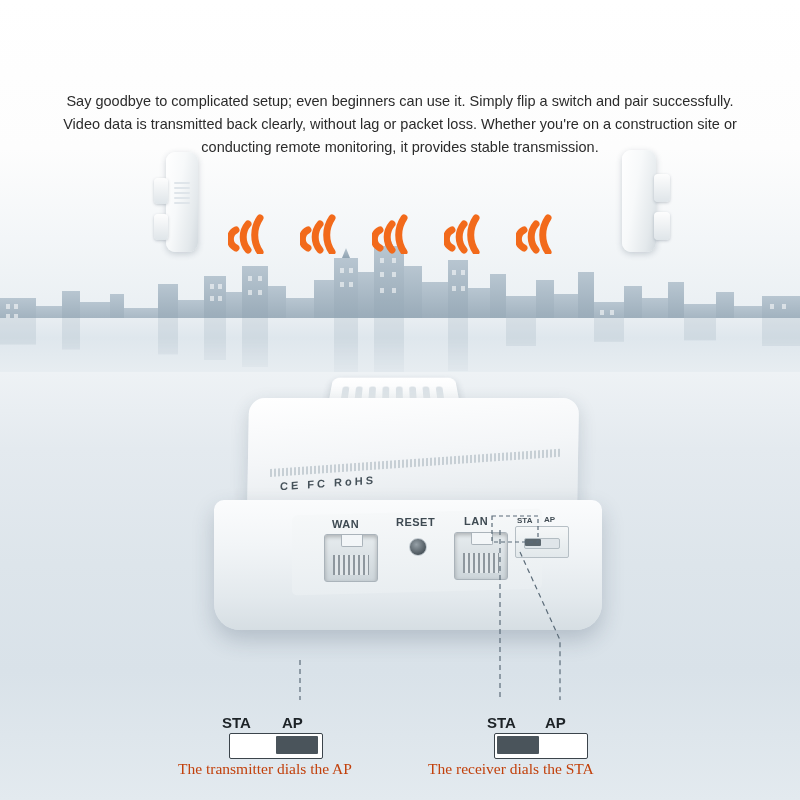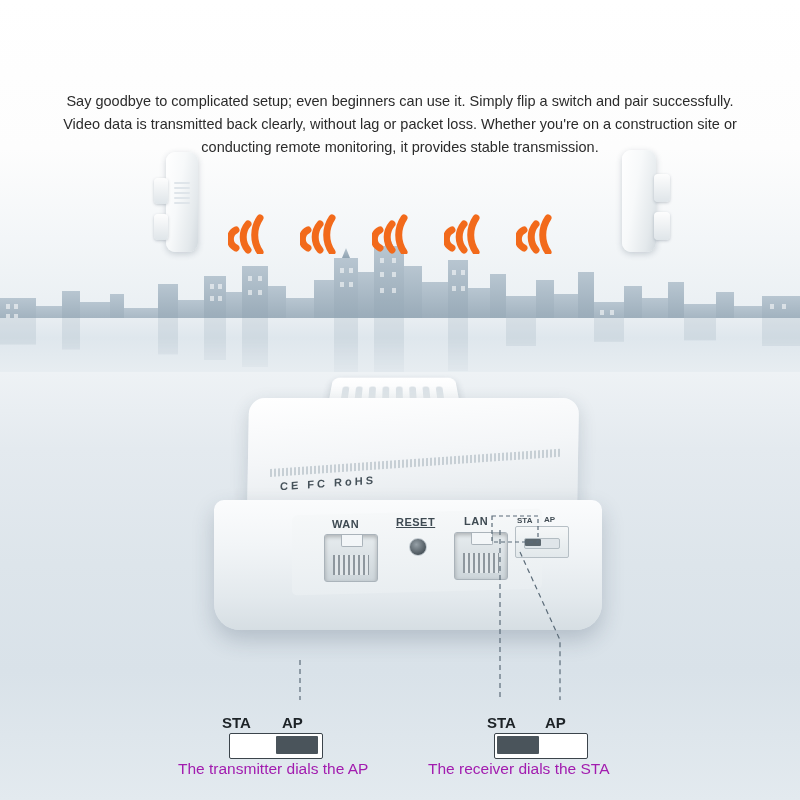--- a/index.html
+++ b/index.html
@@ -162,21 +162,21 @@
 
   
   .swbox{
     position:absolute;width:92px;height:24px;
     border:1.6px solid #3b444b;border-radius:2px;background:#ffffff;
   }
   .swbox .knob{
     position:absolute;top:2px;width:42px;height:18px;background:#4a545b;border-radius:1px;
   }
   .swlabel{position:absolute;font-size:15px;color:#1d2327;font-weight:bold;}
-  .captext{position:absolute;font-size:15.5px;color:#a21caf;}
+  .captext{position:absolute;font-size:15.5px;color:#c2410c;font-family:Liberation Serif, serif;}
 </style>
 </head>
 <body>
 
 <div id="page">
 
   <div class="sky"></div>
 
   <div class="subcopy">Say goodbye to complicated setup; even beginners can use it. Simply flip a switch and pair successfully. Video data is transmitted back clearly, without lag or packet loss. Whether you're on a construction site or conducting remote monitoring, it provides stable transmission.</div>
 
@@ -365,21 +365,21 @@
     <div class="labelstrip">
       <div class="labelline"></div>
       <div class="certs">CE FC RoHS</div>
     </div>
 
     <div class="frontface">
 
       <div class="portpanel"></div>
 
       <span class="port-label" style="left:118px;top:18px;">WAN</span>
-      <span class="port-label" style="left:182px;top:16px;text-decoration:underline;">RESET</span>
+      <span class="port-label" style="left:182px;top:16px;">RESET</span>
       <span class="port-label" style="left:250px;top:15px;">LAN</span>
 
       <span class="sw-tiny-label" style="left:303px;top:16px;">STA</span>
       <span class="sw-tiny-label" style="left:330px;top:15px;">AP</span>
 
       <div class="rj45" style="left:110px;top:34px;">
         <div class="notch"></div>
           <div class="pins"></div>
       </div>
       <div class="reset-hole" style="left:195px;top:38px;"></div>

